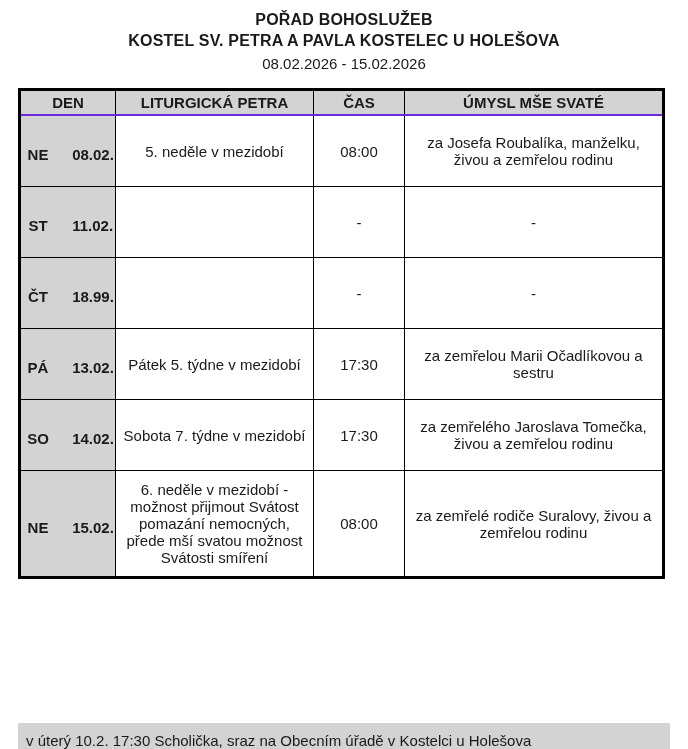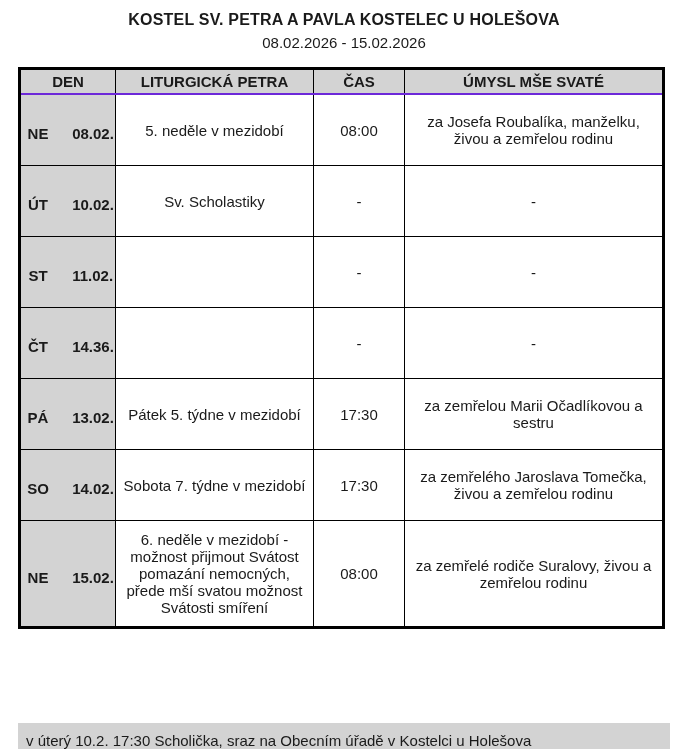--- a/index.html
+++ b/index.html
@@ -88,20 +88,21 @@
     padding-left: 8px;
     font-size: 15px;
   }
 </style>
 </head>
 <body>
 
 <div class="page">
 
   <div class="doc-header">
+    <div class="title-line1">POŘAD BOHOSLUŽEB</div>
     <div class="title-line2">KOSTEL SV. PETRA A PAVLA KOSTELEC U HOLEŠOVA</div>
     <div class="date-range">08.02.2026 - 15.02.2026</div>
   </div>
 
   <table class="schedule">
     <colgroup>
       <col class="c-day">
         <col class="c-liturgy">
         <col class="c-time">
         <col class="c-intent">
@@ -119,40 +120,31 @@
         <td class="day-cell">
           <span class="day-abbr">NE</span>
           <span class="day-date">08.02.</span>
         </td>
         <td class="liturgy-cell">5. neděle v mezidobí</td>
         <td>08:00</td>
         <td>za Josefa Roubalíka, manželku, živou a zemřelou rodinu</td>
       </tr>
       <tr>
         <td class="day-cell">
-          <span class="day-abbr">ÚT</span>
-          <span class="day-date">10.02.</span>
-        </td>
-        <td class="liturgy-cell">Sv. Scholastiky</td>
-        <td>-</td>
-        <td>-</td>
-      </tr>
-      <tr>
-        <td class="day-cell">
           <span class="day-abbr">ST</span>
           <span class="day-date">11.02.</span>
         </td>
         <td class="liturgy-cell"></td>
         <td>-</td>
         <td>-</td>
       </tr>
       <tr>
         <td class="day-cell">
           <span class="day-abbr">ČT</span>
-          <span class="day-date">14.36.</span>
+          <span class="day-date">18.99.</span>
         </td>
         <td class="liturgy-cell"></td>
         <td>-</td>
         <td>-</td>
       </tr>
       <tr>
         <td class="day-cell">
           <span class="day-abbr">PÁ</span>
           <span class="day-date">13.02.</span>
         </td>

